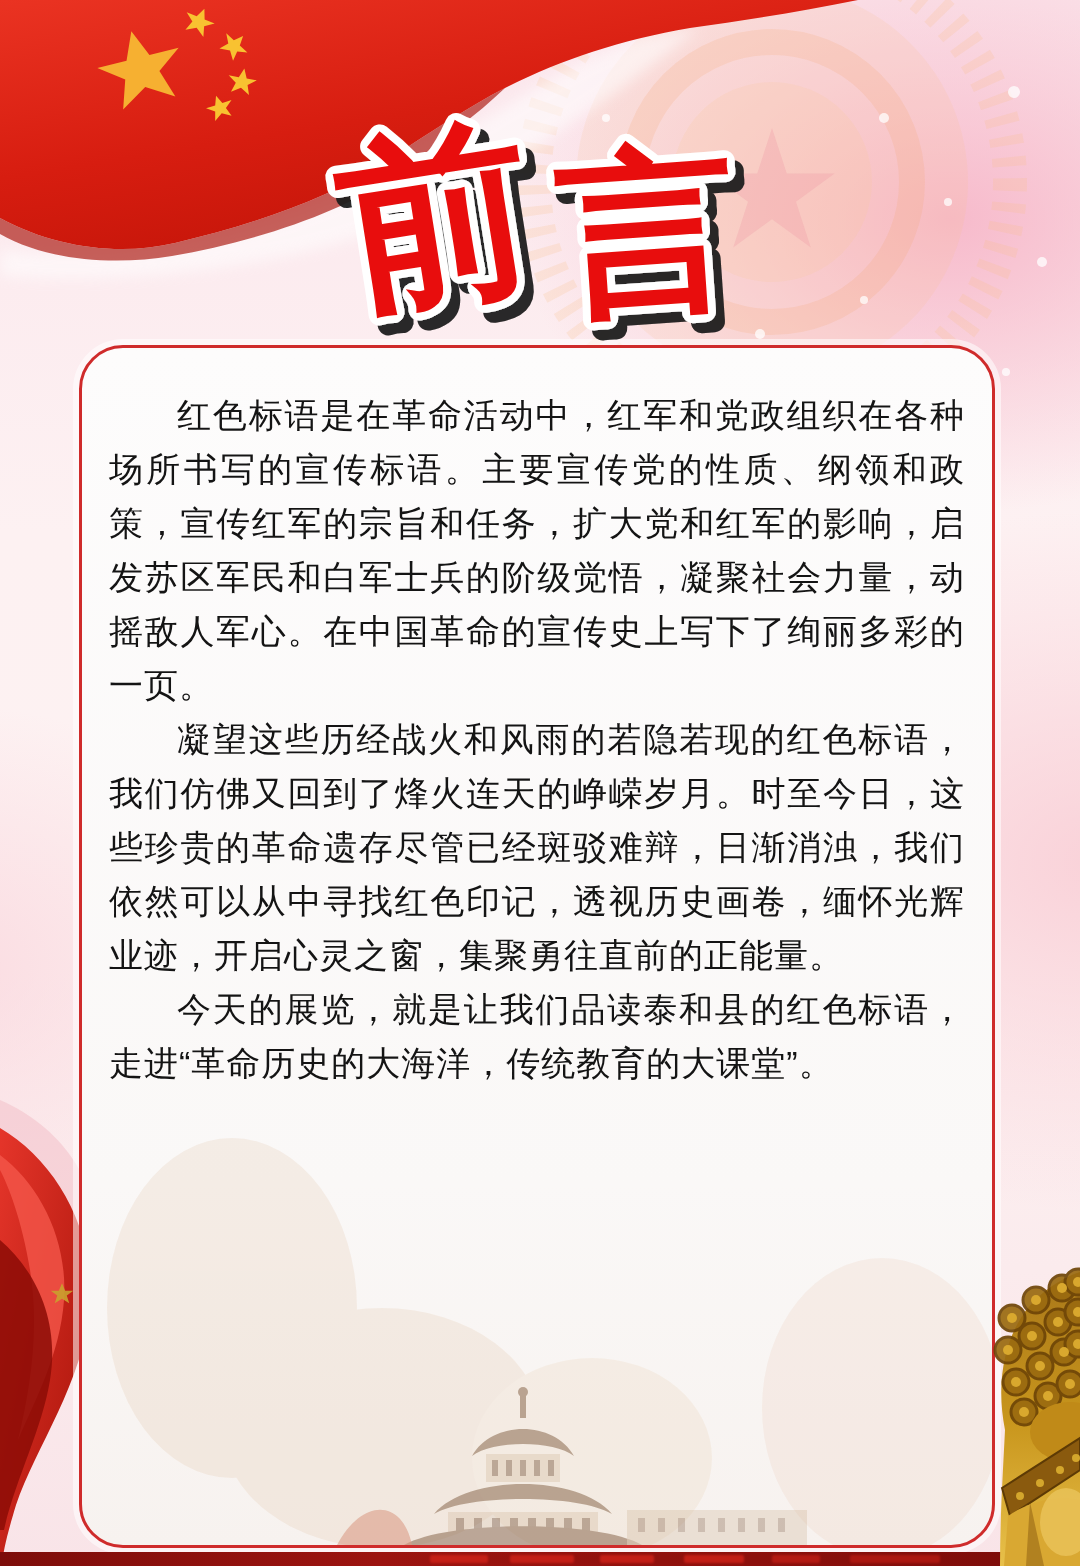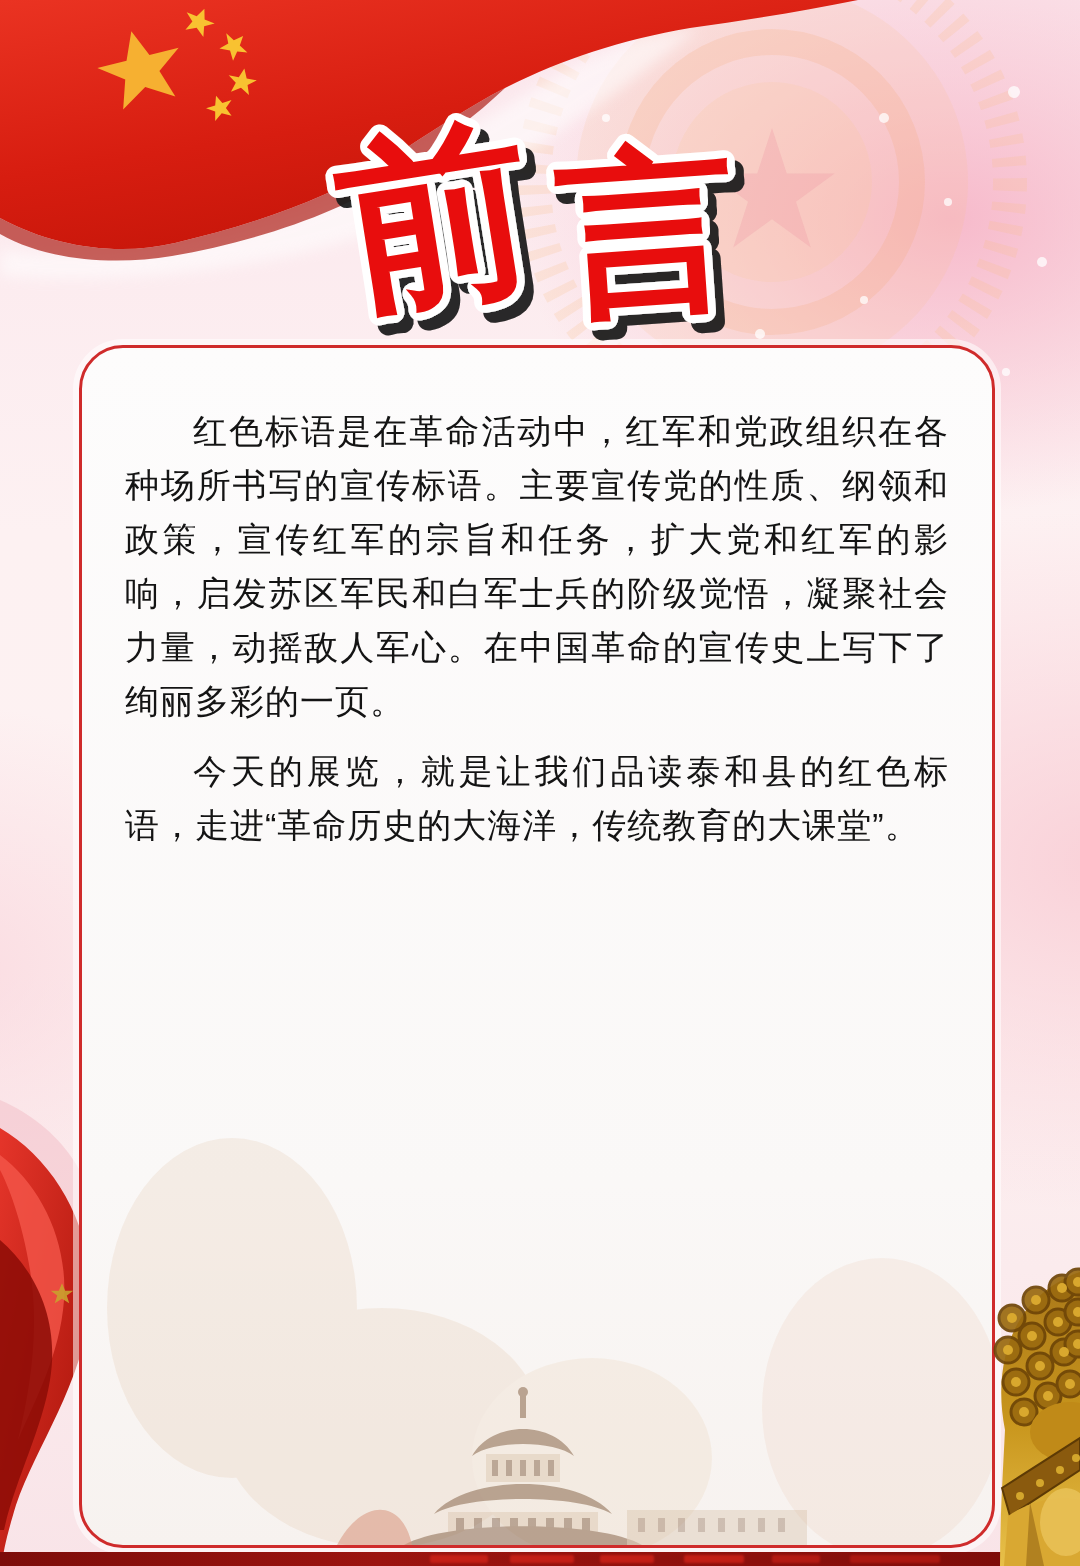--- a/index.html
+++ b/index.html
@@ -20,21 +20,21 @@
     background:linear-gradient(180deg,#fdfcfc 0%,#faf8f7 70%,#f7f2ef 100%);
     border:3px solid #cf2b2b;border-radius:44px;
     box-shadow:0 0 0 6px rgba(255,255,255,.55);
   }
   .card-art{position:absolute;left:0;top:0;z-index:1;}
   .card-text{
     position:absolute;left:27px;right:27px;top:40px;z-index:2;
     color:#141414;font-size:34px;line-height:54px;font-weight:500;
     text-align:justify;letter-spacing:1px;
   }
-  .card-text p{margin:16px;text-indent:2em;}
+  .card-text p{margin:0;text-indent:2em;}
   .bottom-bar{
     position:absolute;left:0;top:1552px;width:1080px;height:14px;z-index:4;
     background:linear-gradient(90deg,#7d0d0a 0%,#9c1410 35%,#8c100c 70%,#7a0c09 100%);
   }
   .bar-mark{position:absolute;top:3px;height:8px;border-radius:2px;background:#cf2218;opacity:.8;filter:blur(1px);}
   .lion-layer{position:absolute;left:0;top:0;z-index:5;pointer-events:none;}
 </style>
 </head>
 <body>
 
@@ -142,20 +142,21 @@
             <rect x="656" y="1170" width="7" height="14"></rect>
             <rect x="676" y="1170" width="7" height="14"></rect>
             <rect x="696" y="1170" width="7" height="14"></rect>
           </g>
         <path d="M255,1197 C280,1150 320,1150 330,1197 Z" fill="#c3522f" opacity="0.6"></path>
       </g>
     </svg>
 
     <div class="card-text">
       <p>红色标语是在革命活动中，红军和党政组织在各种场所书写的宣传标语。主要宣传党的性质、纲领和政策，宣传红军的宗旨和任务，扩大党和红军的影响，启发苏区军民和白军士兵的阶级觉悟，凝聚社会力量，动摇敌人军心。在中国革命的宣传史上写下了绚丽多彩的一页。</p>
+      <p>凝望这些历经战火和风雨的若隐若现的红色标语，我们仿佛又回到了烽火连天的峥嵘岁月。时至今日，这些珍贵的革命遗存尽管已经斑驳难辩，日渐消浊，我们依然可以从中寻找红色印记，透视历史画卷，缅怀光辉业迹，开启心灵之窗，集聚勇往直前的正能量。</p>
       <p>今天的展览，就是让我们品读泰和县的红色标语，走进“革命历史的大海洋，传统教育的大课堂”。</p>
 
     </div>
   </div>
 
   <svg class="title-layer" width="520" height="290" viewBox="0 0 520 290">
     <defs>
       <filter id="titleShadow" x="-30%" y="-30%" width="170%" height="170%">
         <feDropShadow dx="9" dy="10" stdDeviation="0" flood-color="#1f1f1f" flood-opacity="0.95"></feDropShadow>
       </filter>

